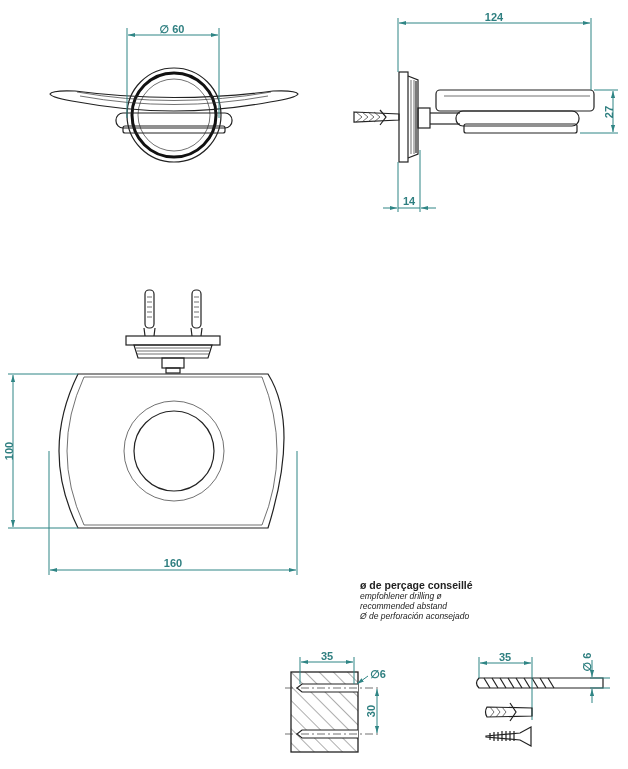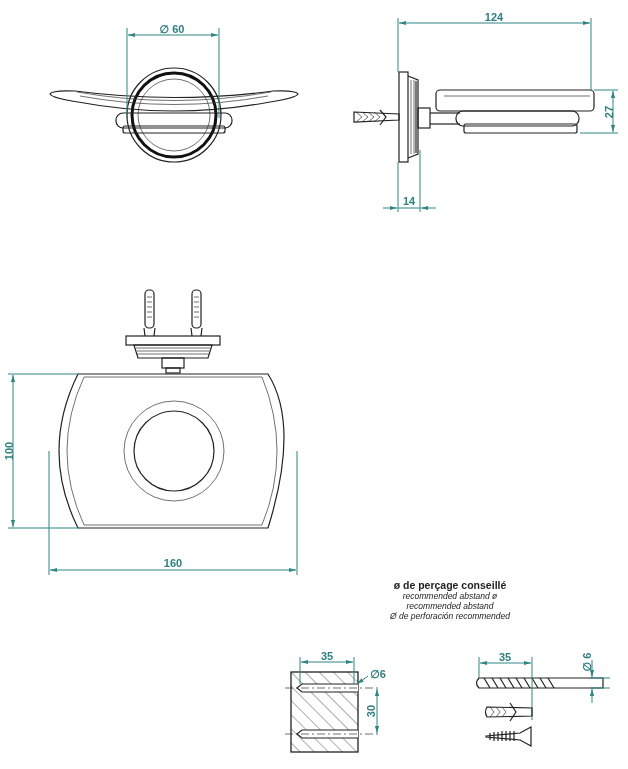--- a/index.html
+++ b/index.html
@@ -3,21 +3,21 @@
 <meta charset="utf-8">
 <style>
   html, body { margin: 0; padding: 0; background: #ffffff; }
   body { width: 628px; height: 769px; overflow: hidden; position: relative; font-family: "Liberation Sans", sans-serif; }
   svg { position: absolute; left: 0; top: 0; }
   .dim { stroke: #2f8585; stroke-width: 1; fill: none; }
   .dimtxt { fill: #2f7f80; font-family: "Liberation Sans", sans-serif; font-weight: bold; font-size: 11px; }
   .ln { stroke: #222; fill: none; stroke-width: 1.2; }
   .lnt { stroke: #333; fill: none; stroke-width: 0.7; }
   .thick { stroke: #111; fill: none; stroke-width: 3; }
-  .note { position: absolute; left: 360px; top: 579px; width: 180px; text-align: center; color: #222; }
+  .note { position: absolute; left: 360px; top: 579px; width: 180px; text-align: left; color: #222; }
   .note .t1 { font-weight: bold; font-size: 10.5px; }
   .note .t2 { font-style: italic; font-size: 8.5px; line-height: 10px; }
 </style>
 </head>
 <body>
 
 <svg width="628" height="769" viewBox="0 0 628 769">
   <defs>
     <marker id="arr" viewBox="0 0 10 10" refX="10" refY="5" markerWidth="7" markerHeight="7" orient="auto-start-reverse">
       <path d="M0,2 L10,5 L0,8 z" fill="#2f8585"></path>
@@ -154,16 +154,16 @@
     <path d="M510,703 L516,712 L510,721" class="ln"></path>
   </g>
   <g>
     <path d="M486,736 L520,733 L531,727 L531,746 L520,740 L486,737 z" fill="#fff" class="ln"></path>
     <path d="M490,733 v7 M494,732 v9 M498,732 v9 M502,731 v10 M506,731 v10 M510,731 v10 M514,731 v10" class="ln"></path>
   </g>
 </svg>
 
 <div class="note">
   <div class="t1">ø de perçage conseillé</div>
-  <div class="t2">recommended abstand ø</div>
+  <div class="t2">empfohlener drilling ø</div>
   <div class="t2">recommended abstand</div>
-  <div class="t2">Ø de perforación recommended</div>
+  <div class="t2">Ø de perforación aconsejado</div>
 </div>
 
 </body></html>

